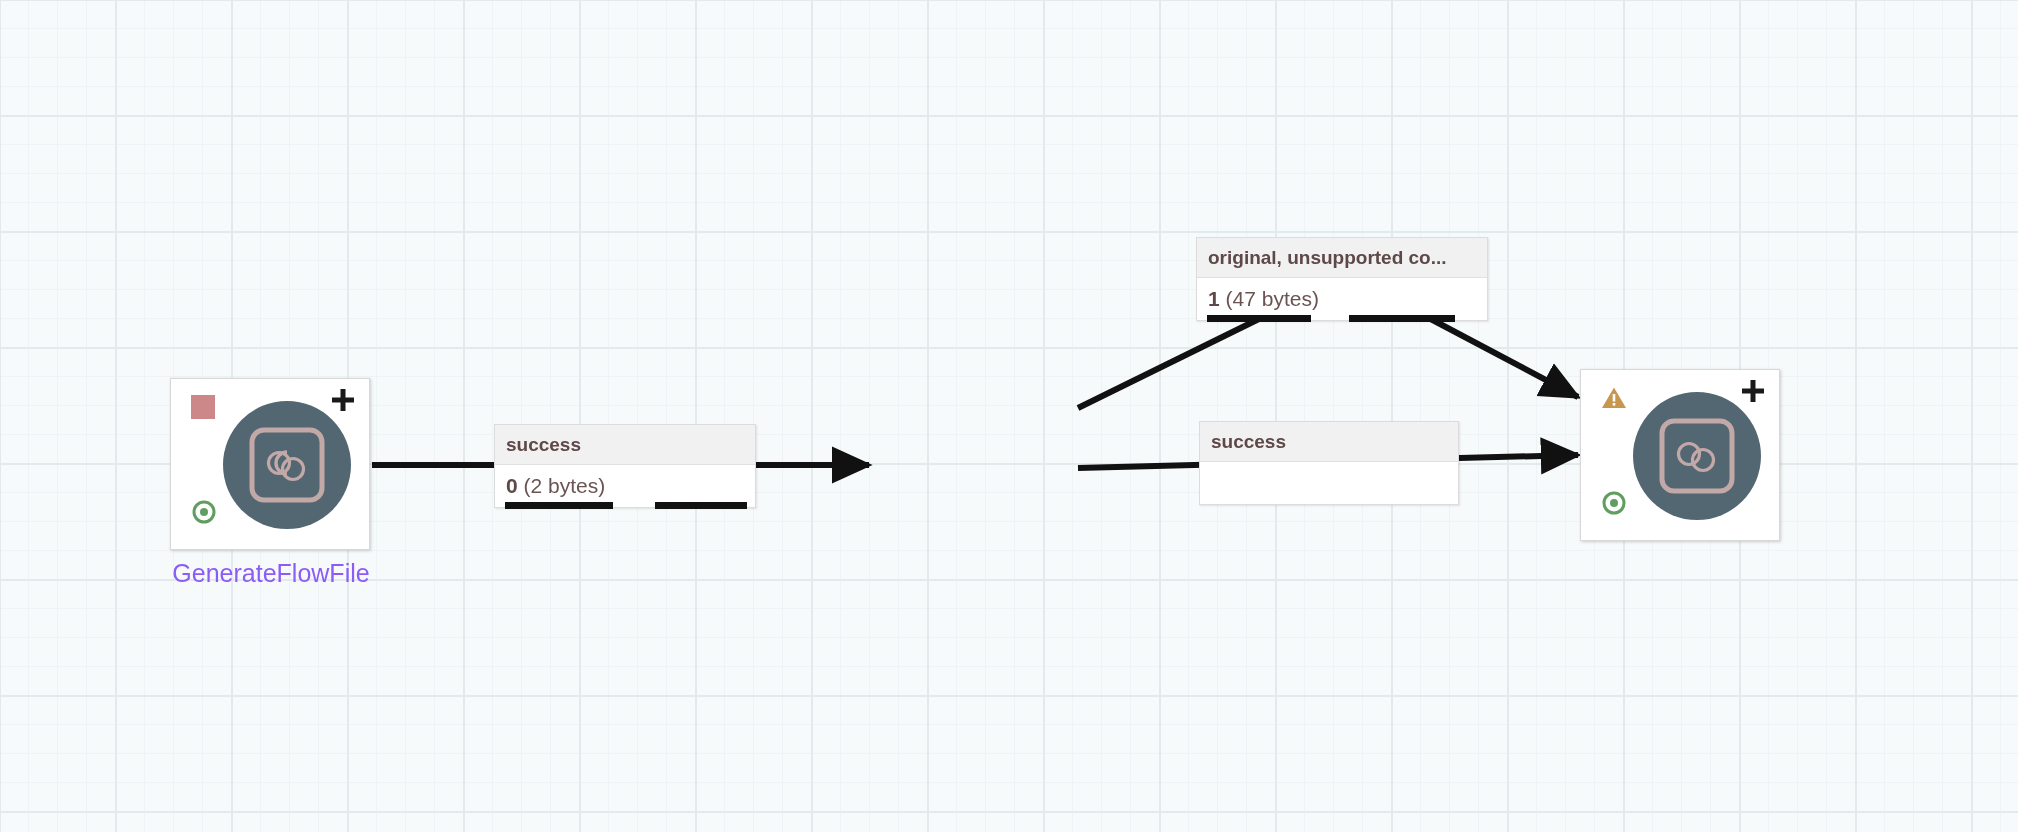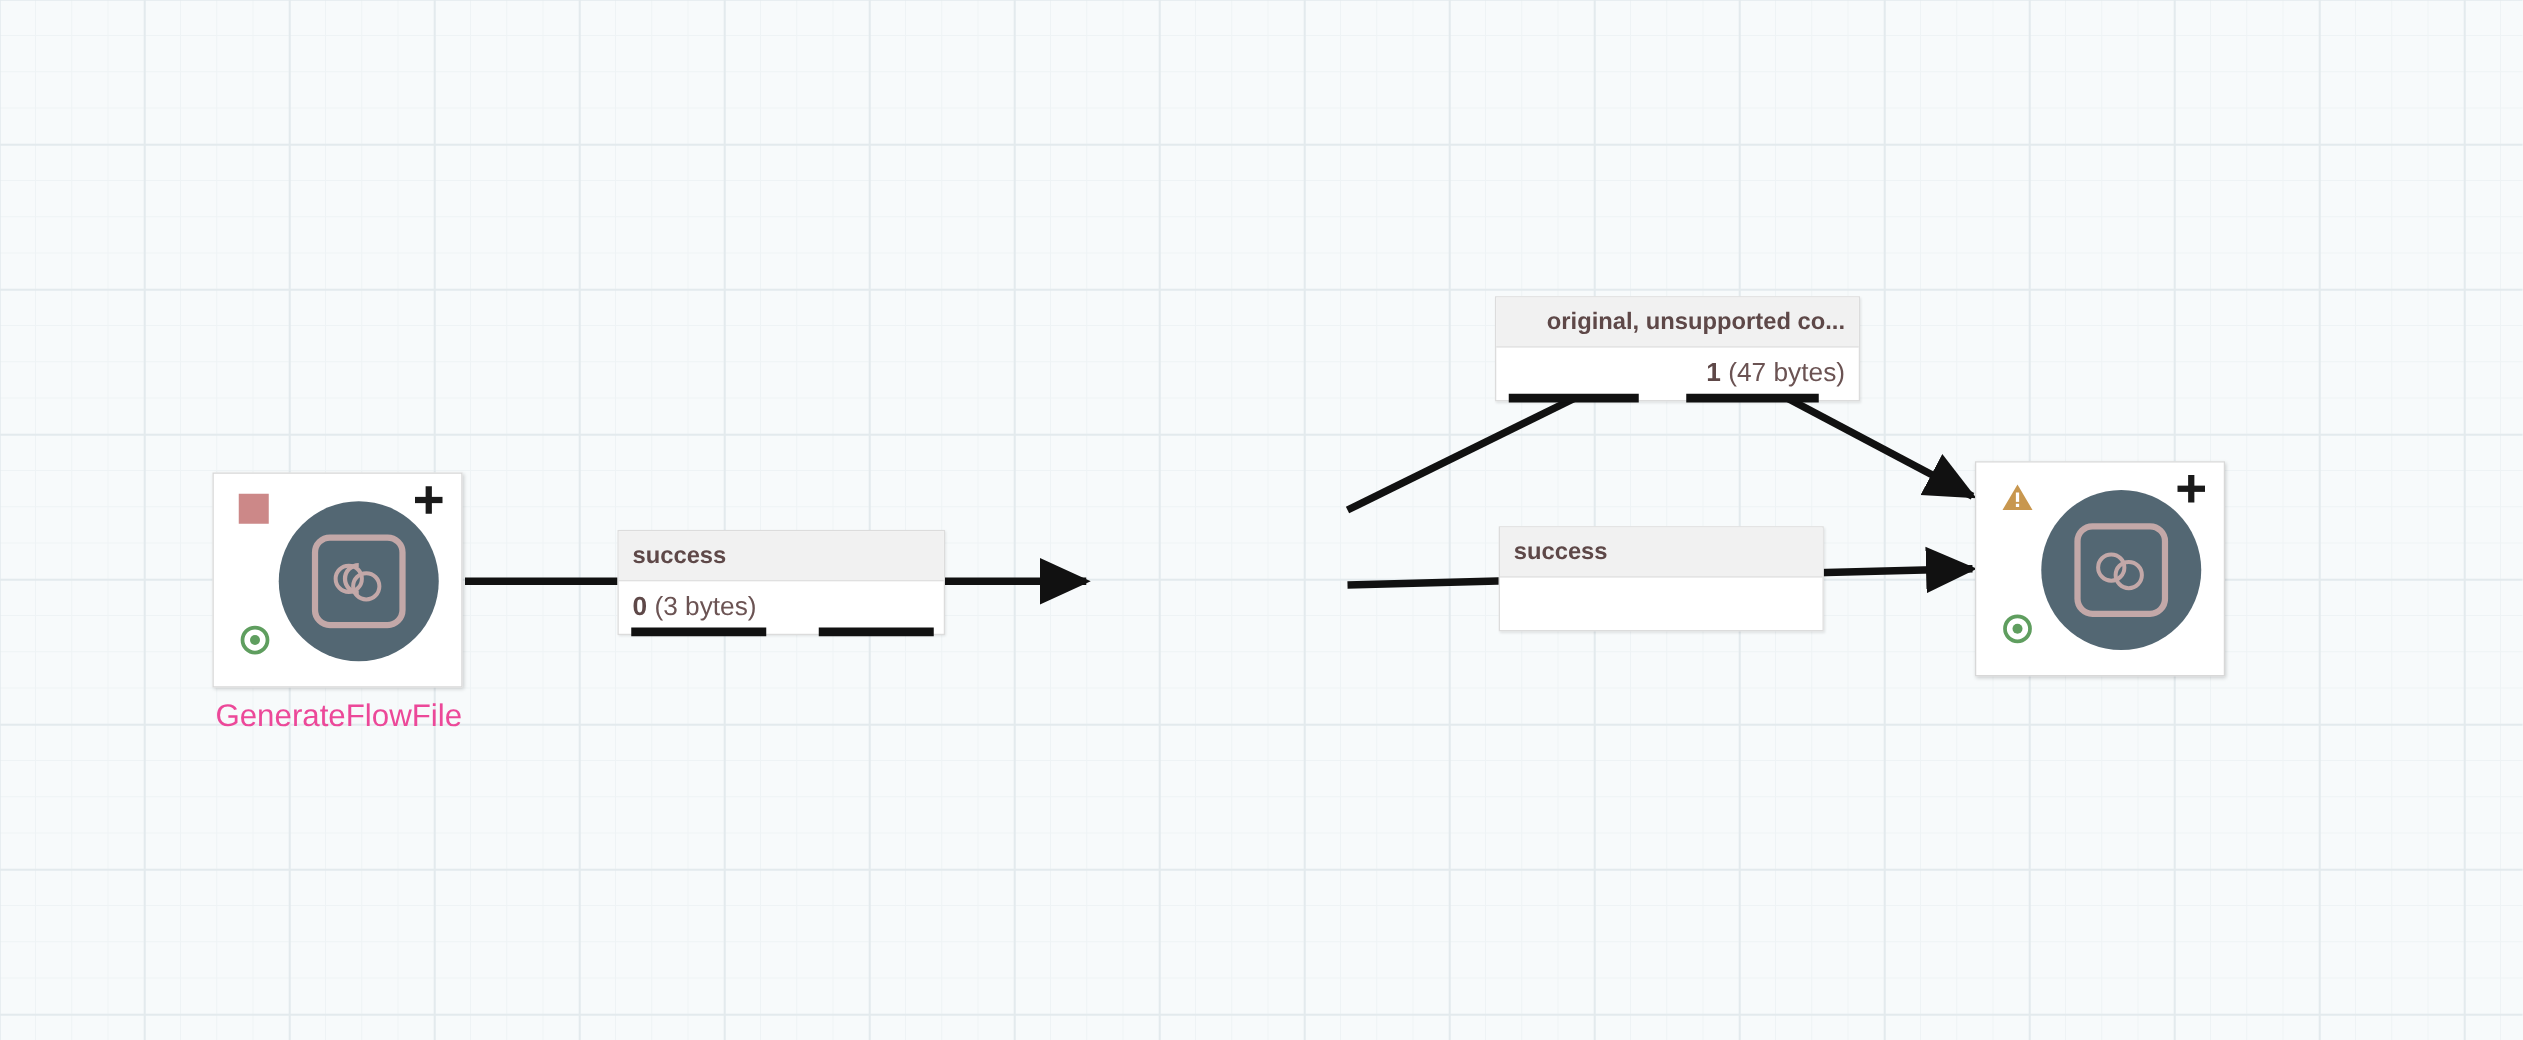--- a/index.html
+++ b/index.html
@@ -95,21 +95,21 @@
     width: 26px;
     height: 26px;
   }
   .proc-name {
     position: absolute;
     top: 180px;
     left: -60px;
     width: 320px;
     text-align: center;
     font-size: 25px;
-    color: #ec4899;
+    color: #8b5cf6;
     font-family: "Liberation Sans", sans-serif;
     white-space: nowrap;
   }
 
   
   .conn-label {
     position: absolute;
     background: #ffffff;
     border: 1px solid #dcdcdc;
     box-shadow: 1px 1px 2px rgba(0,0,0,0.10);
@@ -246,29 +246,29 @@
         <circle cx="13" cy="13" r="4" fill="#5f9e5f"></circle>
       </svg>
     </div>
 
   </div>
 
   <div class="conn-label" style="left:494px; top:424px; width:262px; height:84px;">
     <div class="cl-header">success</div>
     <div class="cl-body">
       <span class="cl-count">0</span>
-      <span>(3 bytes)</span>
+      <span>(2 bytes)</span>
       <div class="cl-bars">
         <div class="cl-bar" style="left:10px; width:108px;"></div>
         <div class="cl-bar" style="left:160px; width:92px;"></div>
       </div>
     </div>
   </div>
 
-  <div class="conn-label" style="left:1196px; top:237px; width:292px; height:84px;text-align:right;">
+  <div class="conn-label" style="left:1196px; top:237px; width:292px; height:84px;">
     <div class="cl-header">original, unsupported co...</div>
     <div class="cl-body">
       <span class="cl-count">1</span>
       <span>(47 bytes)</span>
       <div class="cl-bars">
         <div class="cl-bar" style="left:10px; width:104px;"></div>
         <div class="cl-bar" style="left:152px; width:106px;"></div>
       </div>
     </div>
   </div>

